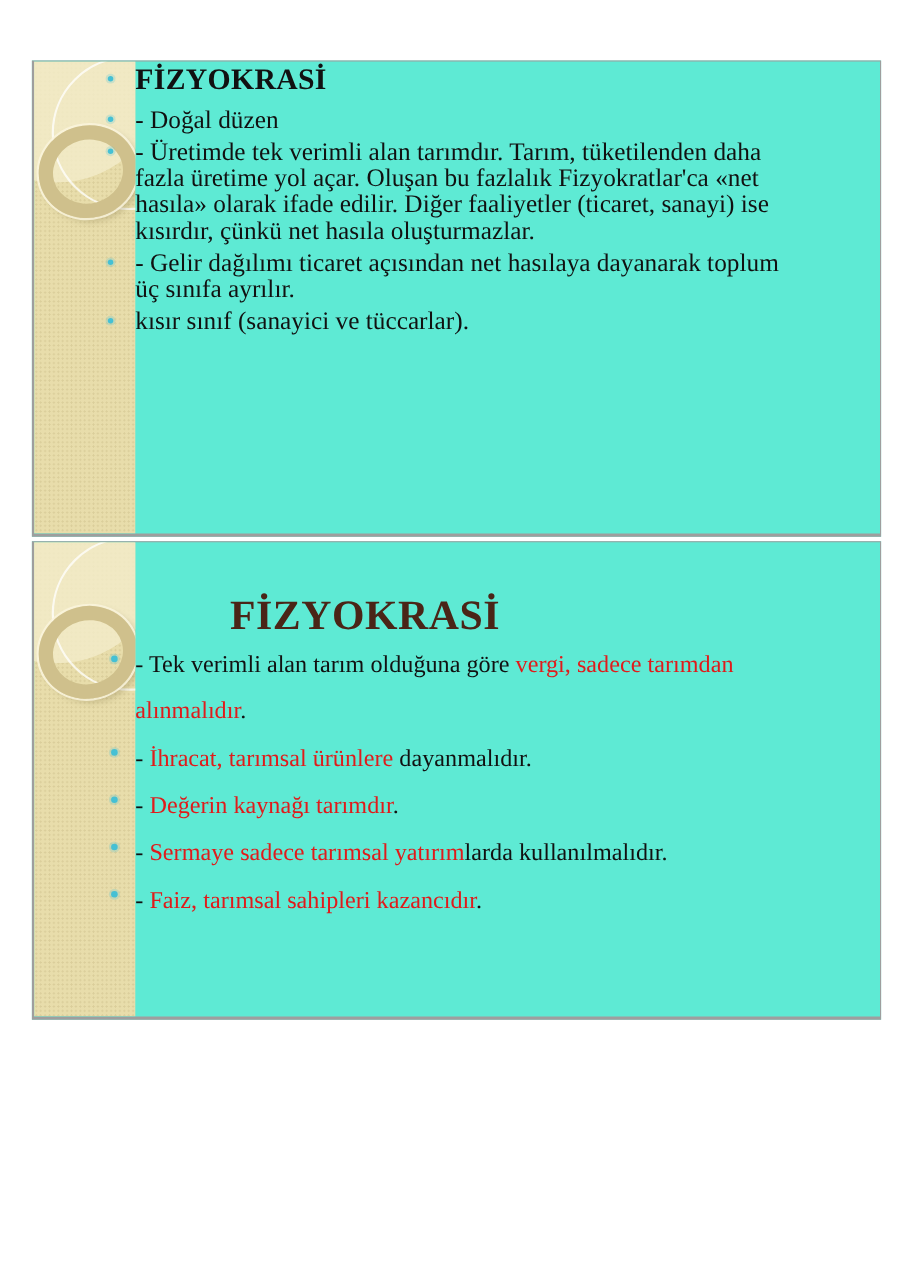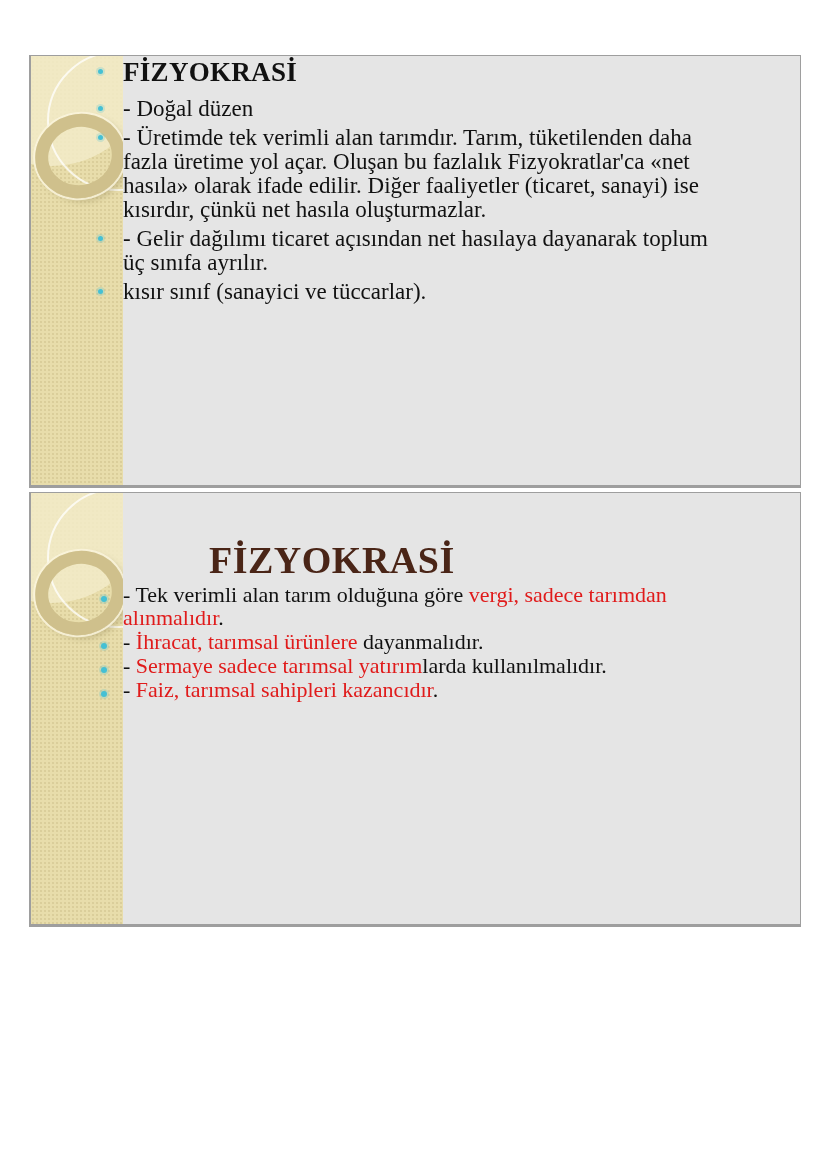--- a/index.html
+++ b/index.html
@@ -17,21 +17,21 @@
     width:828px;height:1171px;
     background:#ffffff;
     font-family:"Liberation Serif","DejaVu Serif",serif;
     color:var(--text);
     overflow:hidden;
   }
   .slide{
     position:absolute;
     left:29px;
     width:772px;
-    background:#e5e5e5;
+    background:#5eead4;
     border:1px solid var(--border);
     border-left-width:2px;
     border-bottom-width:3px;
     box-sizing:border-box;
     display:flex;
     overflow:hidden;
   }
   .slide-1{top:55px;height:433px;}
   .slide-2{top:492px;height:435px;}
   .sidebar{
@@ -84,21 +84,21 @@
   .b1 li.title-item{font-size:27px;line-height:32px;font-weight:bold;letter-spacing:.3px;margin-bottom:9px;}
   .b1 li.title-item .dot{top:13px;}
   
   .slide2-title{
     margin:44px 0 0 86px;
     font-size:38px;line-height:46px;
     font-weight:bold;letter-spacing:.5px;
     color:var(--title2);
   }
   .b2{padding:17px 0 0 49px;width:565px;}
-  .b2 li{font-size:22px;line-height:23px;margin-bottom:1px;}
+  .b2 li{font-size:22px;line-height:42px;margin-bottom:1px;}
   .b2 li .dot{left:-22px;top:13px;width:6px;height:6px;}
   .seg-black{color:var(--text);}
   .seg-red{color:var(--red);}
 </style>
 </head>
 <body>
 
 <div class="canvas">
 
   <section class="slide slide-1">
@@ -122,19 +122,20 @@
     <div class="sidebar">
       <div class="deco-light"></div>
       <div class="deco-arc"></div>
       <div class="deco-donut"></div>
     </div>
     <div class="content">
       <h1 class="slide2-title">FİZYOKRASİ</h1>
       <ul class="bullets b2">
           <li><span class="dot"></span><span class="txt"><span class="seg-black">- Tek verimli alan tarım olduğuna göre </span><span class="seg-red">vergi, sadece tarımdan alınmalıdır</span><span class="seg-black">.</span></span></li>
           <li><span class="dot"></span><span class="txt"><span class="seg-black">- </span><span class="seg-red">İhracat, tarımsal ürünlere</span><span class="seg-black"> dayanmalıdır.</span></span></li>
+          <li><span class="dot"></span><span class="txt"><span class="seg-black">- </span><span class="seg-red">Değerin kaynağı tarımdır</span><span class="seg-black">.</span></span></li>
           <li><span class="dot"></span><span class="txt"><span class="seg-black">- </span><span class="seg-red">Sermaye sadece tarımsal yatırım</span><span class="seg-black">larda kullanılmalıdır.</span></span></li>
           <li><span class="dot"></span><span class="txt"><span class="seg-black">- </span><span class="seg-red">Faiz, tarımsal sahipleri kazancıdır</span><span class="seg-black">.</span></span></li>
         </ul>
     </div>
   </section>
 
 </div>
 
 </body></html>

